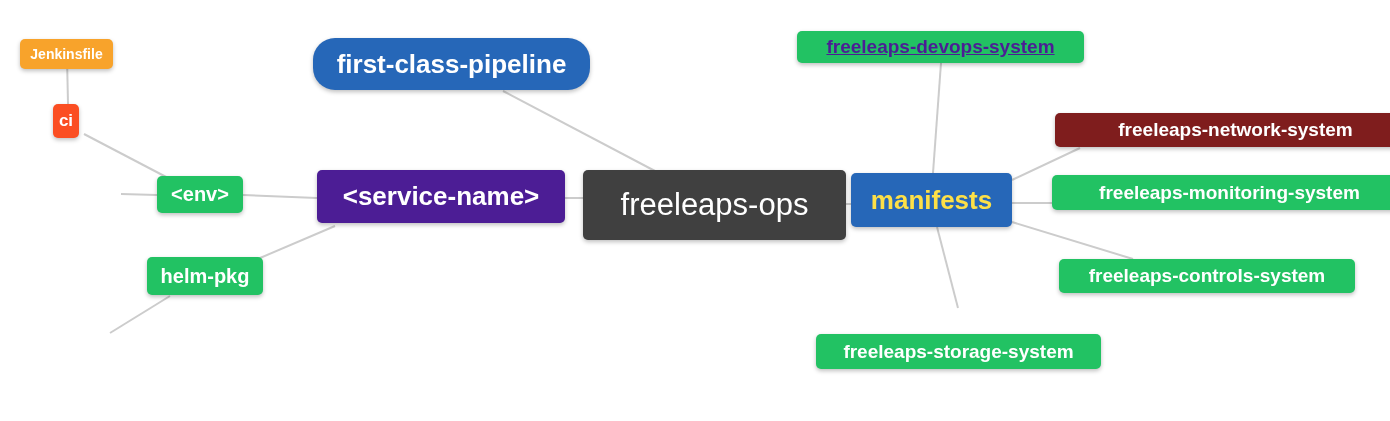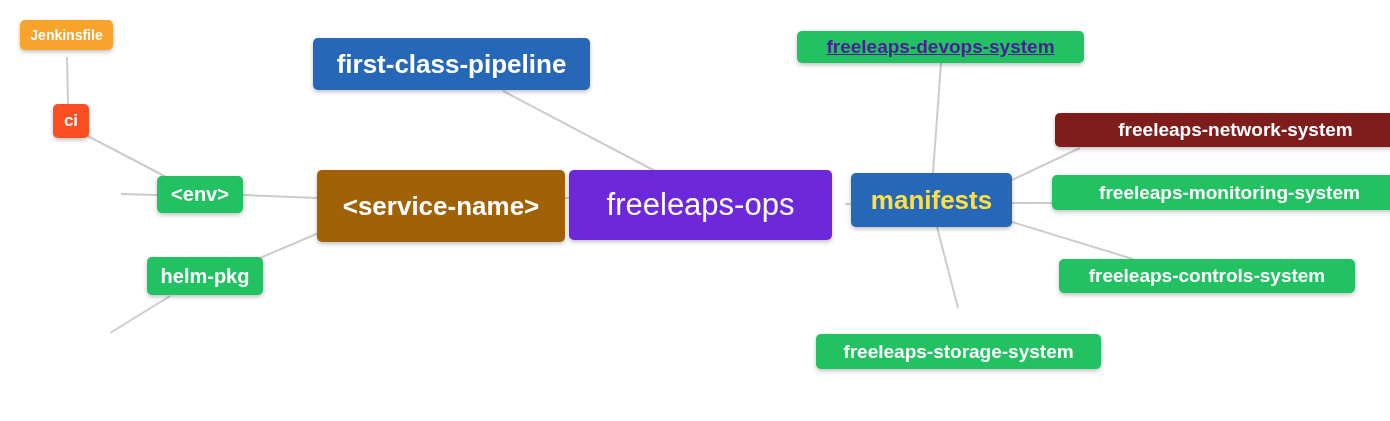--- a/index.html
+++ b/index.html
@@ -53,42 +53,42 @@
       <line x1="503" y1="91" x2="655" y2="171" stroke="#CCCCCC" stroke-width="2"></line>
       <line x1="565" y1="198" x2="583" y2="198" stroke="#CCCCCC" stroke-width="2"></line>
       <line x1="845" y1="204" x2="851" y2="204" stroke="#CCCCCC" stroke-width="2"></line>
       <line x1="941" y1="63" x2="933" y2="173" stroke="#CCCCCC" stroke-width="2"></line>
       <line x1="1012" y1="180" x2="1080" y2="148" stroke="#CCCCCC" stroke-width="2"></line>
       <line x1="1012" y1="203" x2="1052" y2="203" stroke="#CCCCCC" stroke-width="2"></line>
       <line x1="1012" y1="222" x2="1133" y2="259" stroke="#CCCCCC" stroke-width="2"></line>
       <line x1="937" y1="227" x2="958" y2="308" stroke="#CCCCCC" stroke-width="2"></line>
     </svg>
 
-<div class="node root" style="left: 569px; top: 170px; width: 263px; height: 70px; font-size: 31px; background: #6d28d9; color: rgb(255, 255, 255);">
+<div class="node root" style="left: 583px; top: 170px; width: 263px; height: 70px; font-size: 31px; background: #404040; color: rgb(255, 255, 255);">
       <span>freeleaps-ops</span>
     </div>
-    <div class="node blue" style="left: 313px; top: 38px; width: 277px; height: 52px; font-size: 26px; background: rgb(38, 103, 184); color: rgb(255, 255, 255);">
+    <div class="node blue" style="left: 313px; top: 38px; width: 277px; height: 52px; font-size: 26px; background: rgb(38, 103, 184); color: rgb(255, 255, 255); border-radius: 22px;">
       <span>first-class-pipeline</span>
     </div>
-    <div class="node blue" style="left: 317px; top: 170px; width: 248px; height: 72px; font-size: 26px; background: #a16207; color: rgb(255, 255, 255);">
+    <div class="node blue" style="left: 317px; top: 170px; width: 248px; height: 53px; font-size: 26px; background: #4c1d95; color: rgb(255, 255, 255);">
       <span>&lt;service-name&gt;</span>
     </div>
     <div class="node blue" style="left: 851px; top: 173px; width: 161px; height: 54px; font-size: 26px; background: rgb(38, 103, 184); color: #fde047;">
       <span>manifests</span>
     </div>
     <div class="node green" style="left: 157px; top: 176px; width: 86px; height: 37px; font-size: 20px; background: rgb(34, 194, 99); color: rgb(255, 255, 255);">
       <span>&lt;env&gt;</span>
     </div>
     <div class="node green" style="left: 147px; top: 257px; width: 116px; height: 38px; font-size: 20px; background: rgb(34, 194, 99); color: rgb(255, 255, 255);">
       <span>helm-pkg</span>
     </div>
-    <div class="node orange" style="left: 20px; top: 20px; width: 93px; height: 30px; font-size: 14px; background: rgb(248, 163, 43); color: rgb(255, 255, 255);">
+    <div class="node orange" style="left: 20px; top: 39px; width: 93px; height: 30px; font-size: 14px; background: rgb(248, 163, 43); color: rgb(255, 255, 255);">
       <span>Jenkinsfile</span>
     </div>
-    <div class="node red" style="left: 53px; top: 104px; width: 36px; height: 34px; font-size: 17px; background: rgb(251, 78, 34); color: rgb(255, 255, 255);">
+    <div class="node red" style="left: 53px; top: 104px; width: 26px; height: 34px; font-size: 17px; background: rgb(251, 78, 34); color: rgb(255, 255, 255);">
       <span>ci</span>
     </div>
     <div class="node green" style="left: 797px; top: 31px; width: 287px; height: 32px; font-size: 19px; background: rgb(34, 194, 99); color: #4c1d95; text-decoration: underline;">
       <span>freeleaps-devops-system</span>
     </div>
     <div class="node green" style="left: 1055px; top: 113px; width: 349px; height: 34px; font-size: 19px; background: #7f1d1d; color: rgb(255, 255, 255); padding-left: 12px;">
       <span>freeleaps-network-system</span>
     </div>
     <div class="node green" style="left: 1052px; top: 175px; width: 355px; height: 35px; font-size: 19px; background: rgb(34, 194, 99); color: rgb(255, 255, 255);">
       <span>freeleaps-monitoring-system</span>

